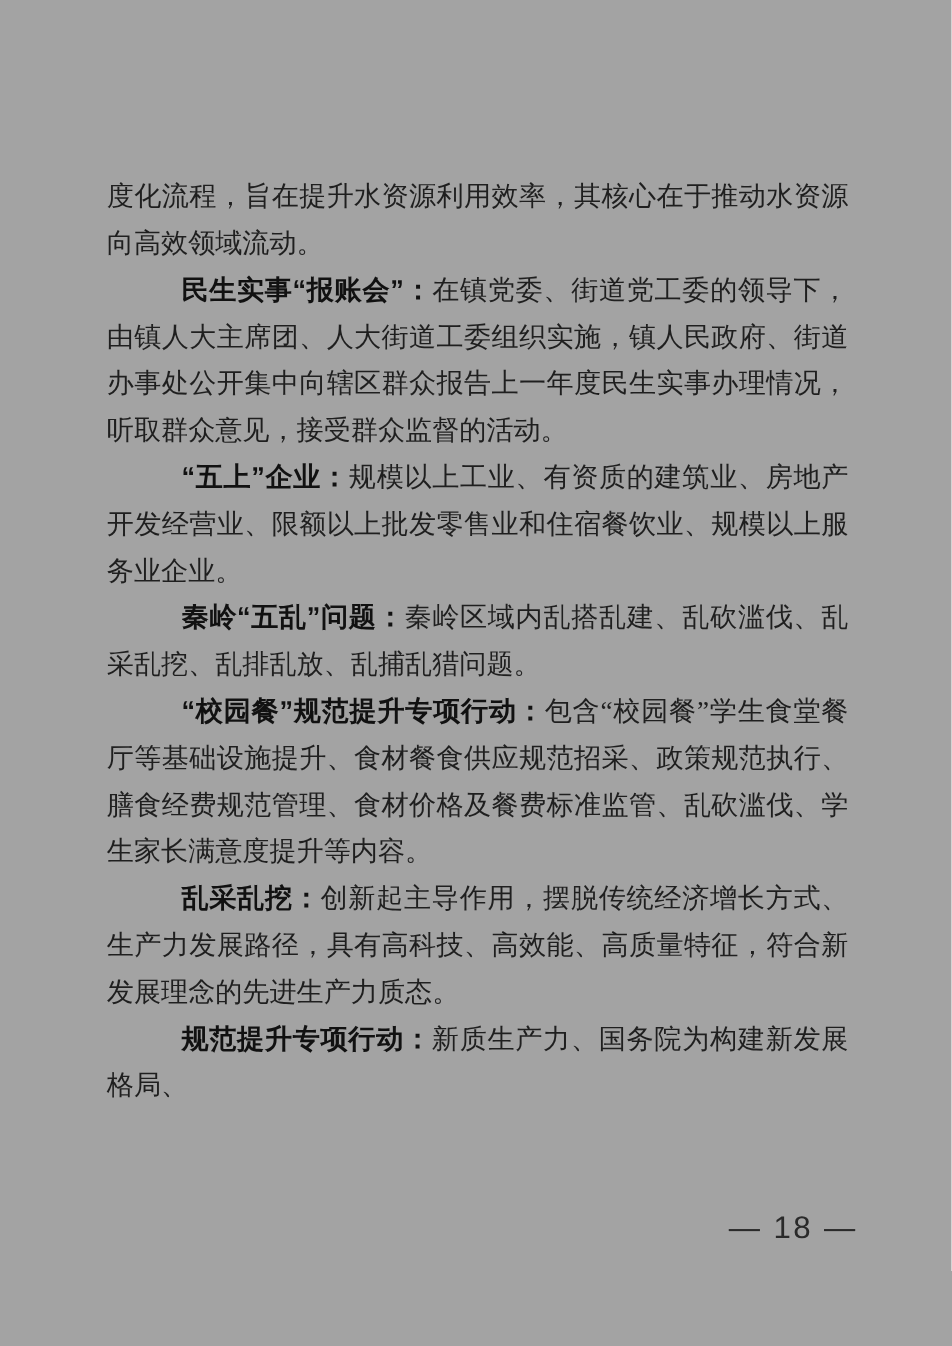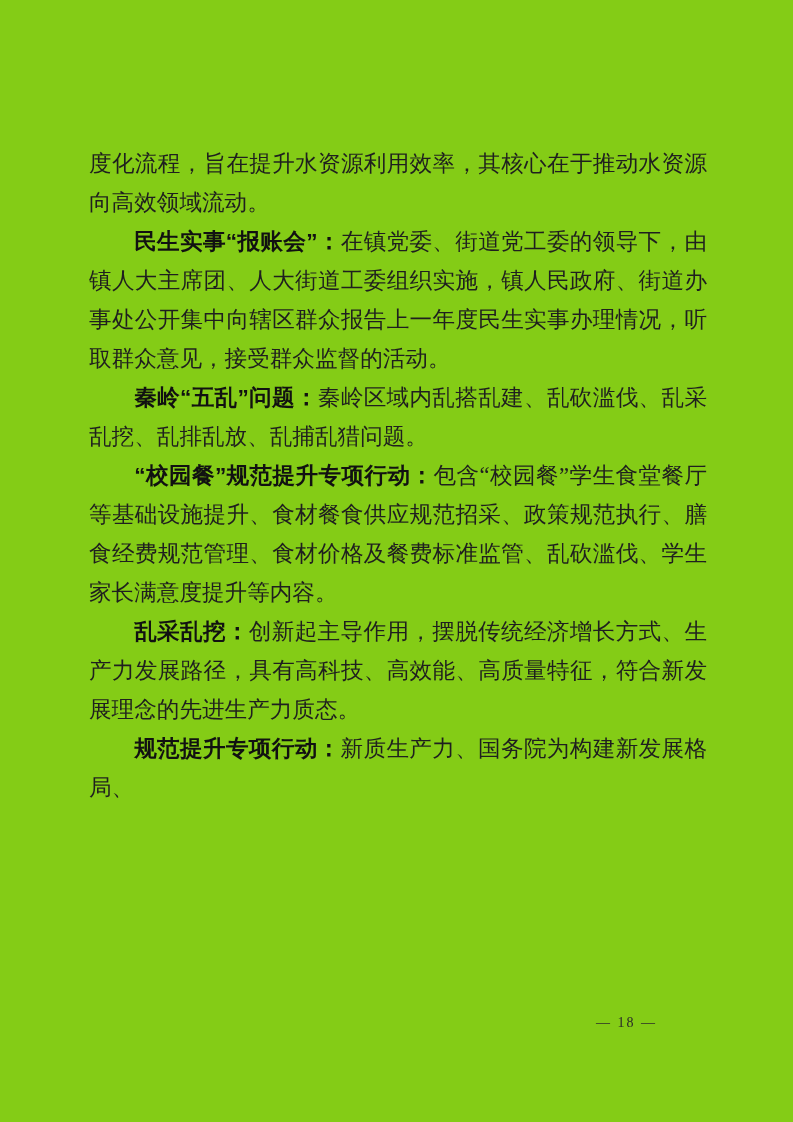--- a/index.html
+++ b/index.html
@@ -4,21 +4,21 @@
 <style>
   html, body {
     margin: 0;
     padding: 0;
     background: #ffffff;
   }
   .page {
     position: relative;
     width: 793px;
     height: 1122px;
-    background: #84cc16;
+    background: #a3a3a3;
     overflow: hidden;
     font-family: "Liberation Serif", serif;
     color: #1f1f1f;
   }
   .content {
     position: absolute;
     left: 89px;
     top: 144px;
     width: 618px;
   }
@@ -32,48 +32,50 @@
     letter-spacing: 0;
     word-break: break-all;
   }
   .content p.continuation {
     text-indent: 0;
   }
   .term {
     font-family: "Liberation Sans", sans-serif;
     font-weight: 700;
     color: #111111;
+    margin-left: 17px;
   }
   .body-text {
     font-weight: 400;
   }
   .page-footer {
     position: absolute;
     top: 1008px;
     left: 596px;
     width: 130px;
-    text-align: left;
-    font-size: 14px;
+    text-align: center;
+    font-size: 26px;
     line-height: 30px;
     color: #2a2a2a;
-    font-family: Liberation Serif, serif;
+    font-family: Liberation Sans, sans-serif;
     letter-spacing: 2px;
   }
 </style>
 </head>
 <body>
 
 <div class="page">
   <div class="content">
 
     <p class="continuation"><span class="body-text">度化流程，旨在提升水资源利用效率，其核心在于推动水资源向高效领域流动。</span></p>
 
     <p><span class="term">民生实事“报账会”：</span><span class="body-text">在镇党委、街道党工委的领导下，由镇人大主席团、人大街道工委组织实施，镇人民政府、街道办事处公开集中向辖区群众报告上一年度民生实事办理情况，听取群众意见，接受群众监督的活动。</span></p>
 
 
+    <p><span class="term">“五上”企业：</span><span class="body-text">规模以上工业、有资质的建筑业、房地产开发经营业、限额以上批发零售业和住宿餐饮业、规模以上服务业企业。</span></p>
 
     <p><span class="term">秦岭“五乱”问题：</span><span class="body-text">秦岭区域内乱搭乱建、乱砍滥伐、乱采乱挖、乱排乱放、乱捕乱猎问题。</span></p>
 
     <p><span class="term">“校园餐”规范提升专项行动：</span><span class="body-text">包含“校园餐”学生食堂餐厅等基础设施提升、食材餐食供应规范招采、政策规范执行、膳食经费规范管理、食材价格及餐费标准监管、乱砍滥伐、学生家长满意度提升等内容。</span></p>
 
     <p><span class="term">乱采乱挖：</span><span class="body-text">创新起主导作用，摆脱传统经济增长方式、生产力发展路径，具有高科技、高效能、高质量特征，符合新发展理念的先进生产力质态。</span></p>
 
     <p><span class="term">规范提升专项行动：</span><span class="body-text">新质生产力、国务院为构建新发展格局、</span></p>
 
   </div>

